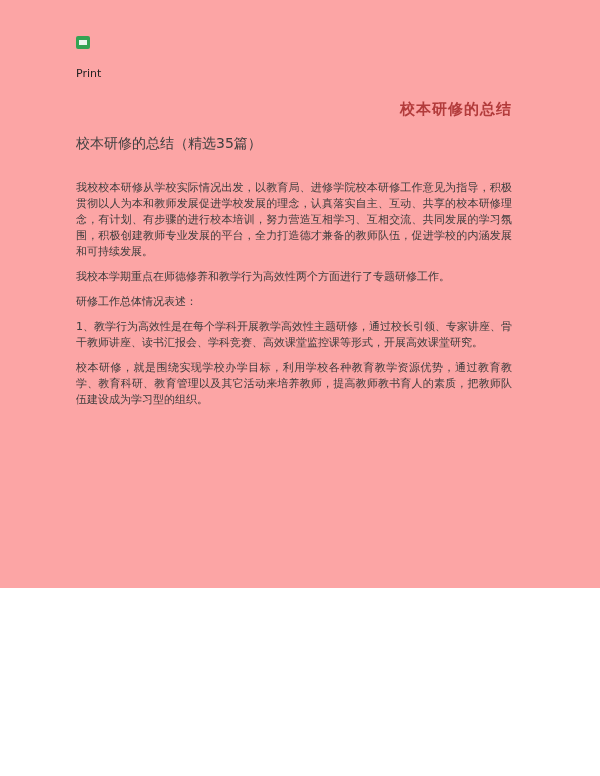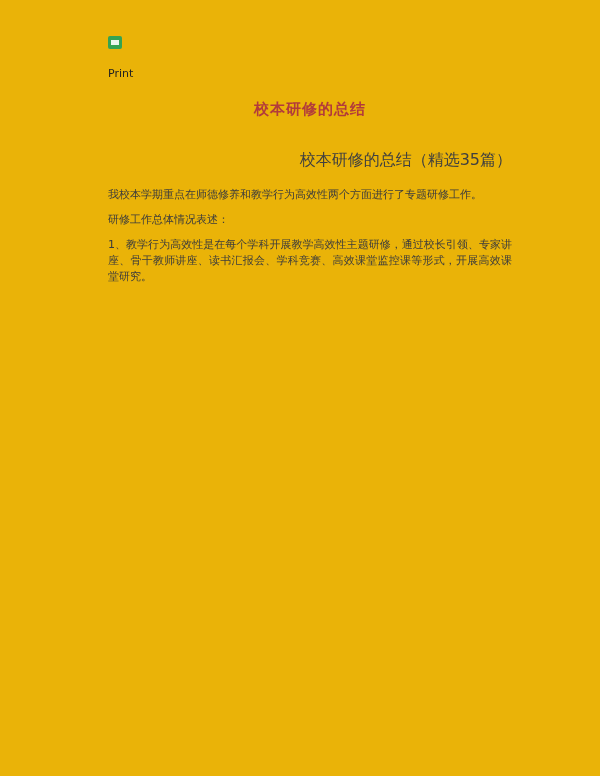--- a/index.html
+++ b/index.html
@@ -4,23 +4,23 @@
 <style>
   * { margin: 0; padding: 0; box-sizing: border-box; }
   html, body { width: 600px; }
   body {
     background: #ffffff;
     font-family: "DejaVu Sans", "Liberation Sans", sans-serif;
     color: #3c3c3c;
   }
   .page {
     width: 600px;
-    height: 776px;
-    background: #eab308;
-    padding: 36px 88px 30px 108px;
+    height: 588px;
+    background: #fca5a5;
+    padding: 36px 88px 30px 76px;
     overflow: hidden;
   }
   .print-icon {
     width: 14px;
     height: 13px;
     background: #34a353;
     border-radius: 2px;
     margin-bottom: 13px;
     position: relative;
     cursor: pointer;
@@ -36,32 +36,31 @@
     opacity: 0.9;
   }
   .print-label {
     font-size: 11px;
     color: #222222;
     margin-bottom: 20px;
     cursor: pointer;
     display: inline-block;
   }
   .doc-title {
-    text-align: center;
+    text-align: right;
     color: #b23b3b;
     font-size: 15px;
     font-weight: bold;
-    margin-bottom: 31px;
+    margin-bottom: 16px;
     letter-spacing: 1px;
   }
   .doc-subtitle {
-    font-size: 16px;
+    font-size: 14px;
     color: #404040;
-    margin-bottom: 16px;
-    text-align: right;
+    margin-bottom: 27px;
   }
   .section-heading {
     font-size: 12px;
     font-weight: bold;
     color: #222222;
     margin-bottom: 11px;
   }
   .body-para {
     font-size: 11px;
     line-height: 16px;
@@ -78,17 +77,19 @@
 
   <div class="print-icon"></div>
 
   <div class="print-label">Print</div>
 
   <h1 class="doc-title">校本研修的总结</h1>
 
   <div class="doc-subtitle">校本研修的总结（精选35篇）</div>
 
 
+  <p class="body-para">我校校本研修从学校实际情况出发，以教育局、进修学院校本研修工作意见为指导，积极贯彻以人为本和教师发展促进学校发展的理念，认真落实自主、互动、共享的校本研修理念，有计划、有步骤的进行校本培训，努力营造互相学习、互相交流、共同发展的学习氛围，积极创建教师专业发展的平台，全力打造德才兼备的教师队伍，促进学校的内涵发展和可持续发展。</p>
   <p class="body-para">我校本学期重点在师德修养和教学行为高效性两个方面进行了专题研修工作。</p>
   <p class="body-para">研修工作总体情况表述：</p>
   <p class="body-para">1、教学行为高效性是在每个学科开展教学高效性主题研修，通过校长引领、专家讲座、骨干教师讲座、读书汇报会、学科竞赛、高效课堂监控课等形式，开展高效课堂研究。</p>
+  <p class="body-para">校本研修，就是围绕实现学校办学目标，利用学校各种教育教学资源优势，通过教育教学、教育科研、教育管理以及其它活动来培养教师，提高教师教书育人的素质，把教师队伍建设成为学习型的组织。</p>
 
 </div>
 
 </body></html>

